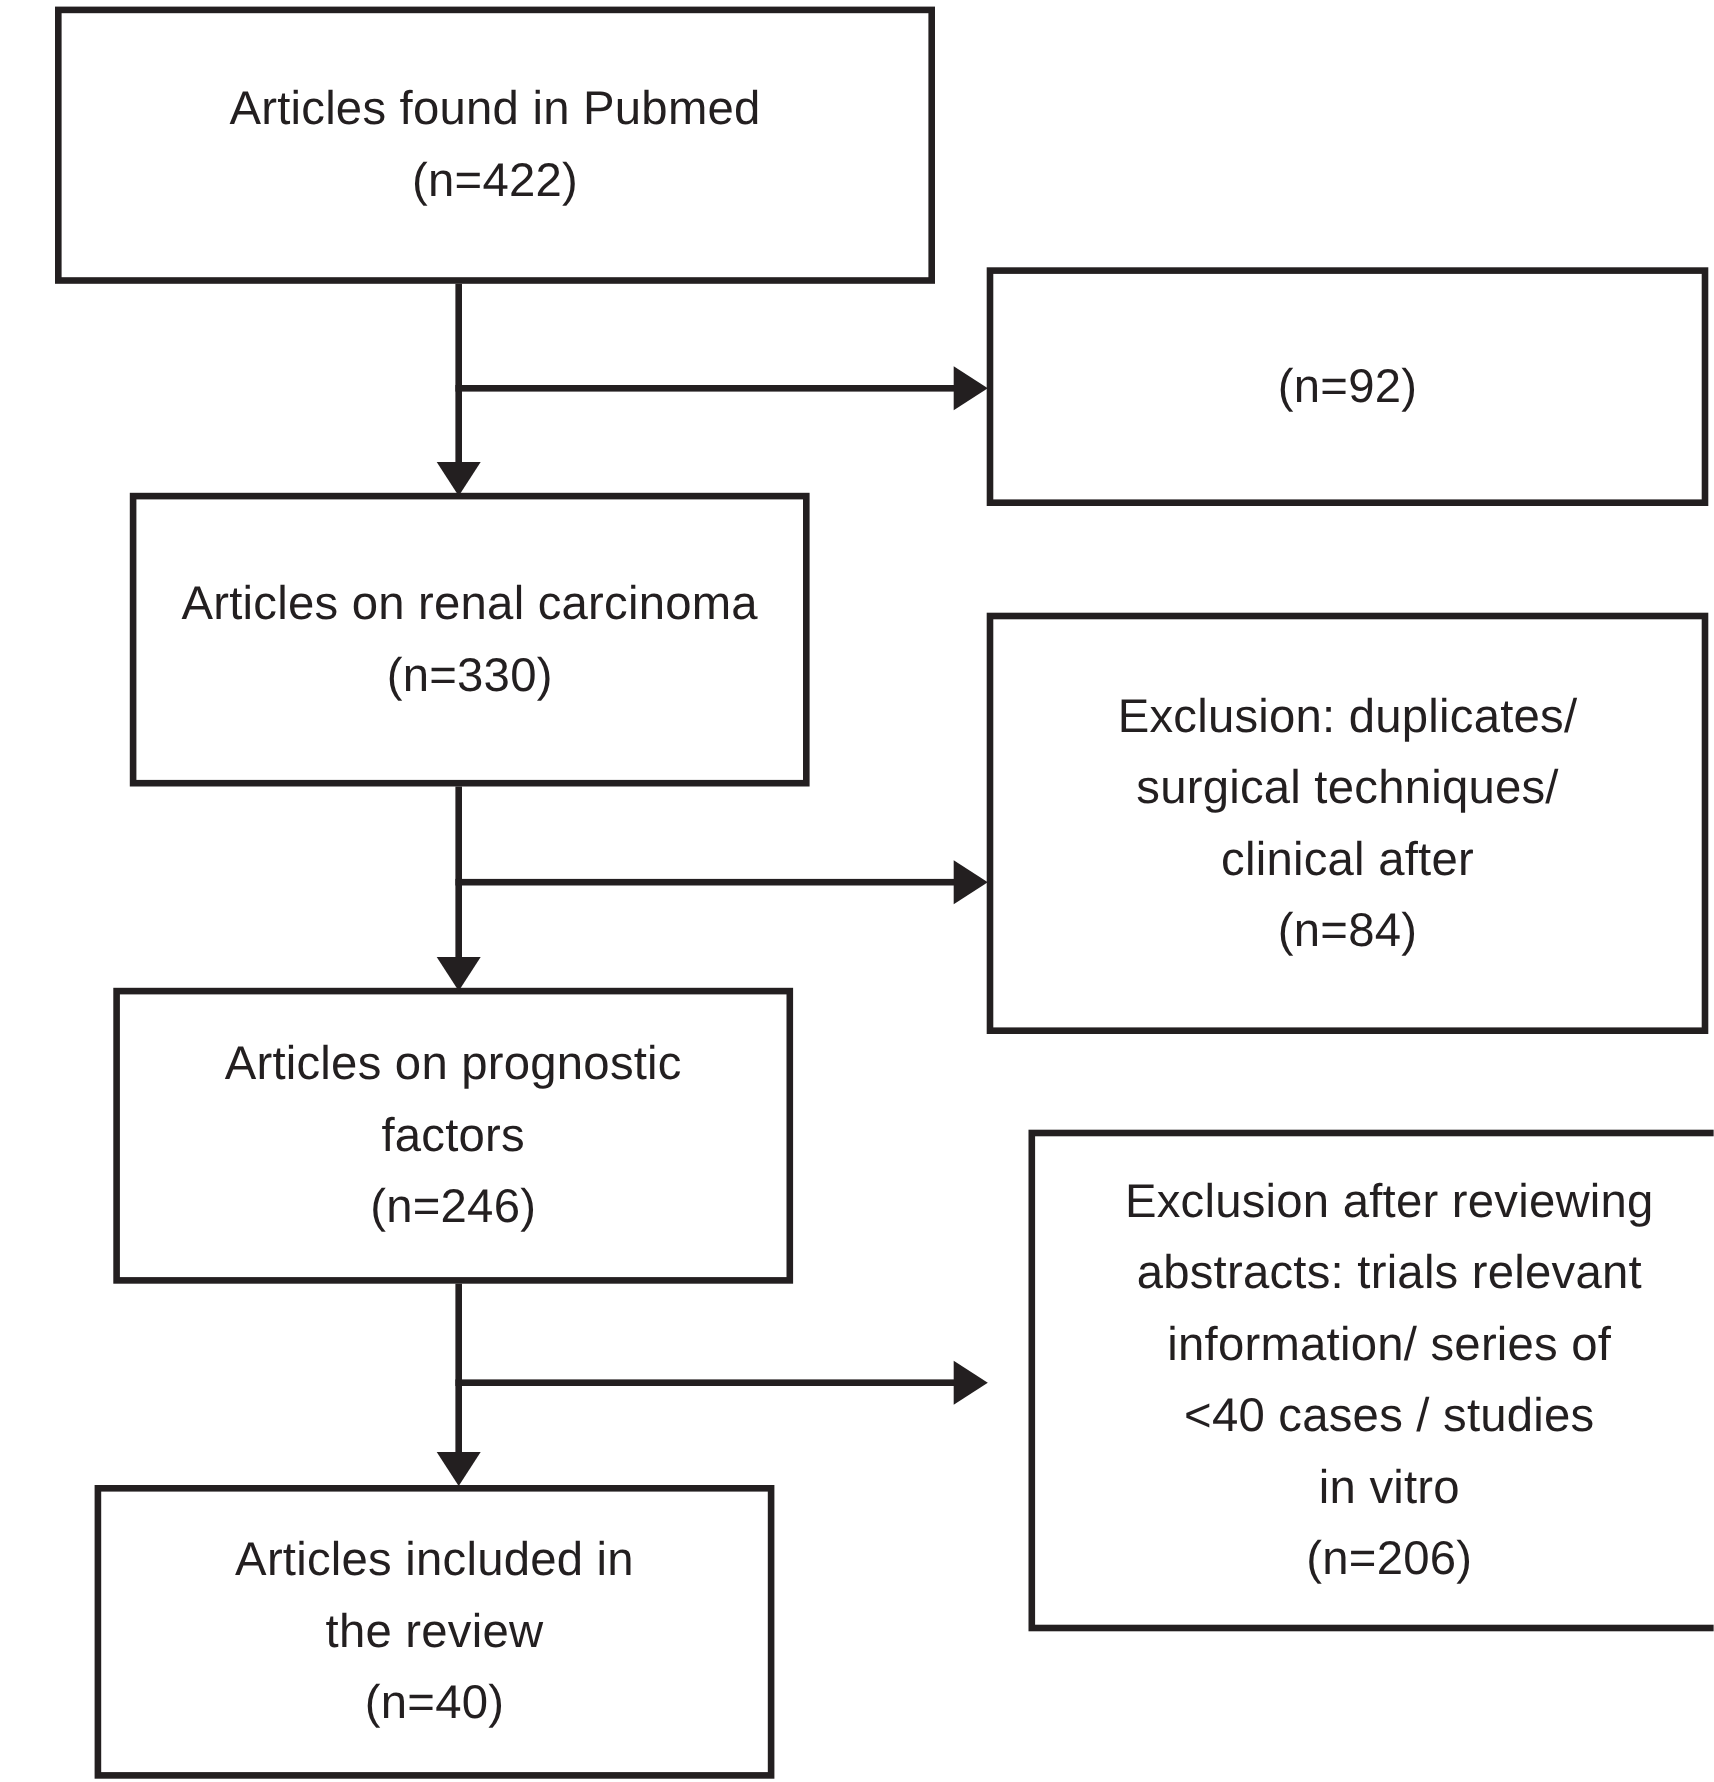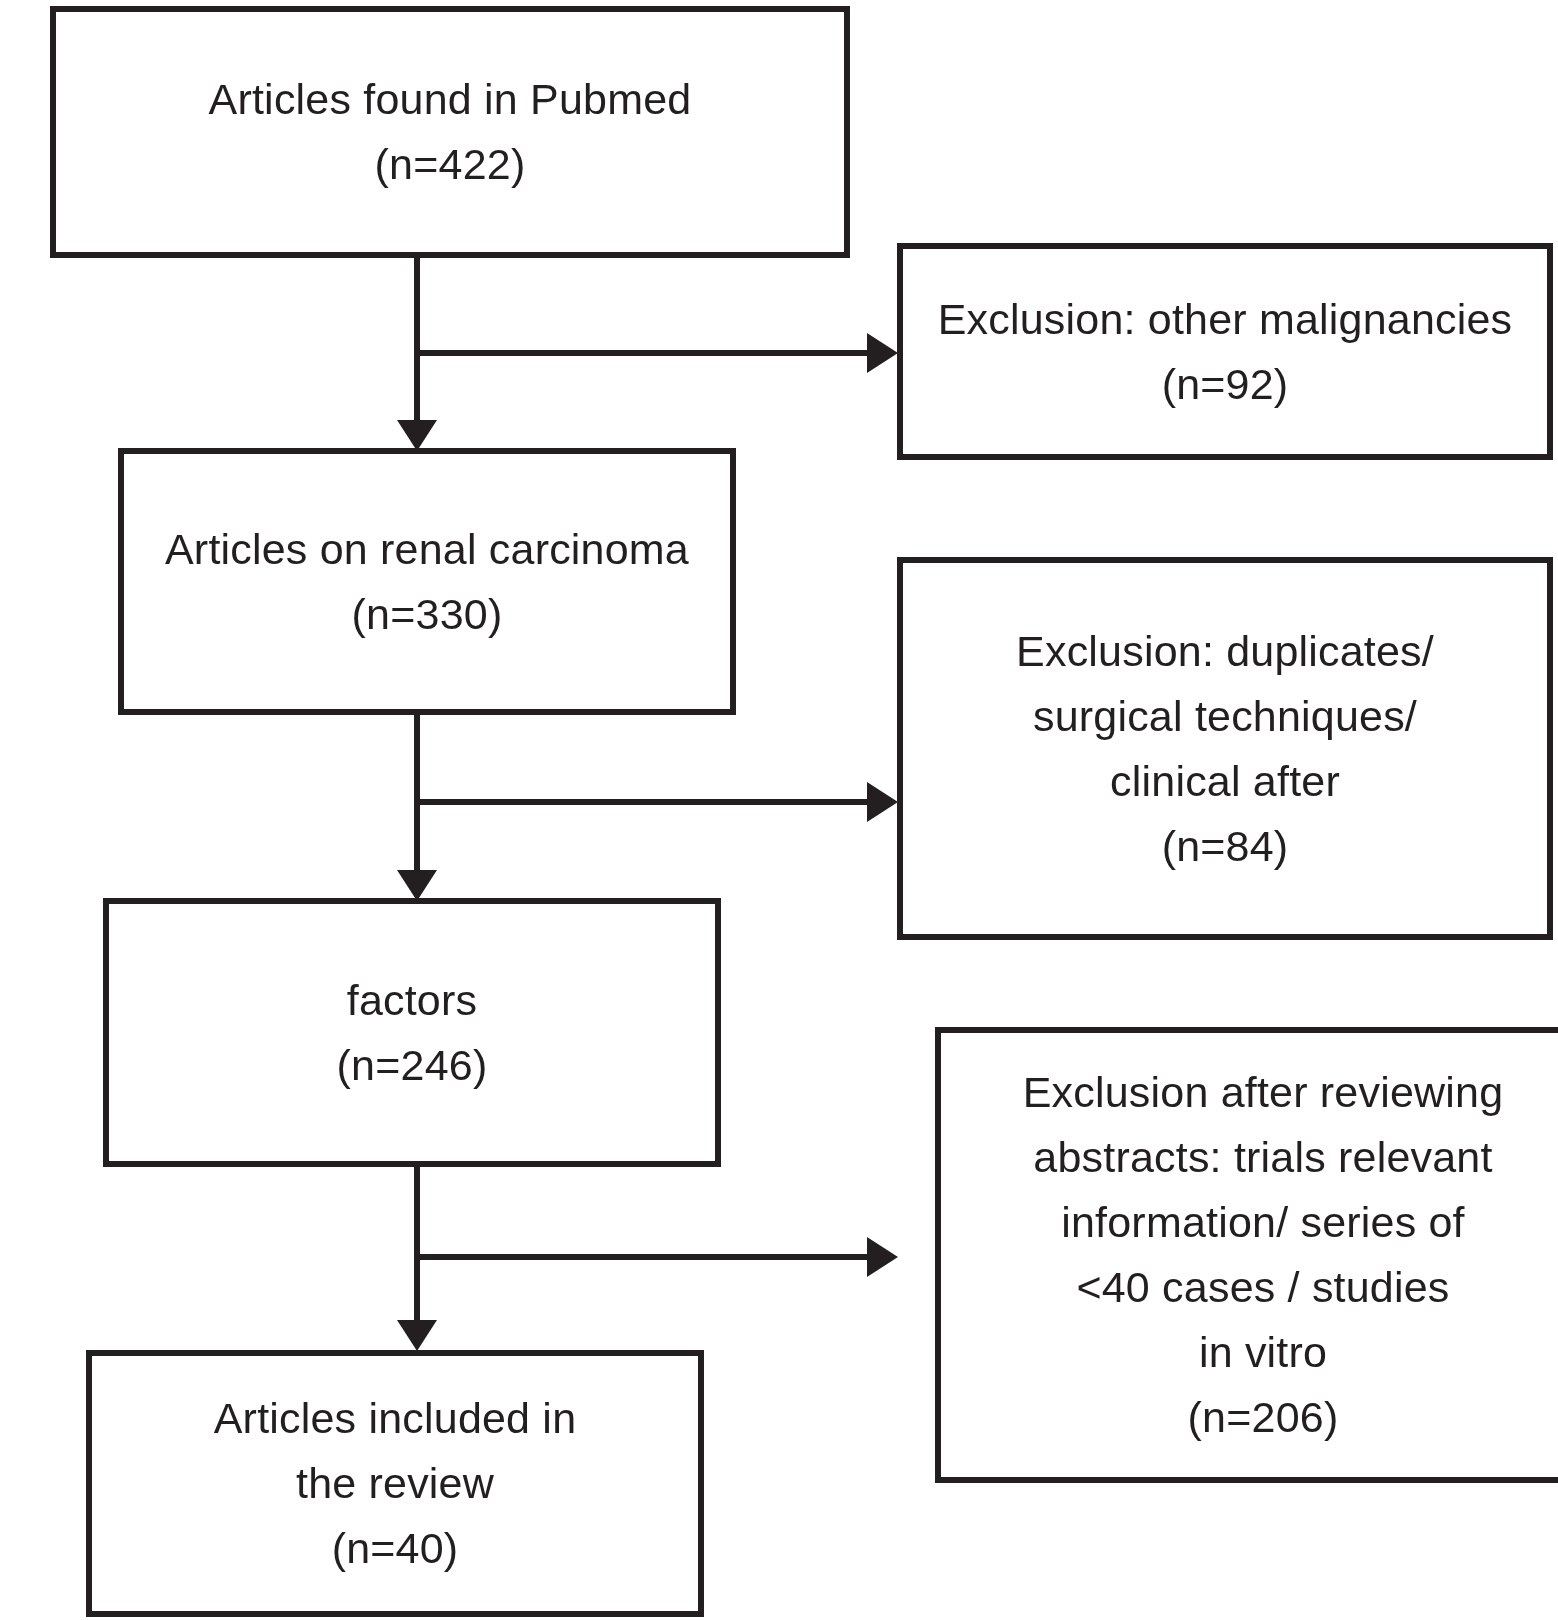--- a/index.html
+++ b/index.html
@@ -99,32 +99,32 @@
     <div class="tl">Articles found in Pubmed</div>
     <div class="tl">(n=422)</div>
   </div>
 
   <div class="box b2">
     <div class="tl">Articles on renal carcinoma</div>
     <div class="tl">(n=330)</div>
   </div>
 
   <div class="box b3">
+    <div class="tl">Articles on prognostic</div>
     <div class="tl">factors</div>
     <div class="tl">(n=246)</div>
   </div>
 
   <div class="box b4">
     <div class="tl">Articles included in</div>
     <div class="tl">the review</div>
     <div class="tl">(n=40)</div>
   </div>
 
   <div class="box e1">
-    <div class="tl">Exclusion: other malignancies</div>
     <div class="tl">(n=92)</div>
   </div>
 
   <div class="box e2">
     <div class="tl">Exclusion: duplicates/</div>
     <div class="tl">surgical techniques/</div>
     <div class="tl">clinical after</div>
     <div class="tl">(n=84)</div>
   </div>
 

